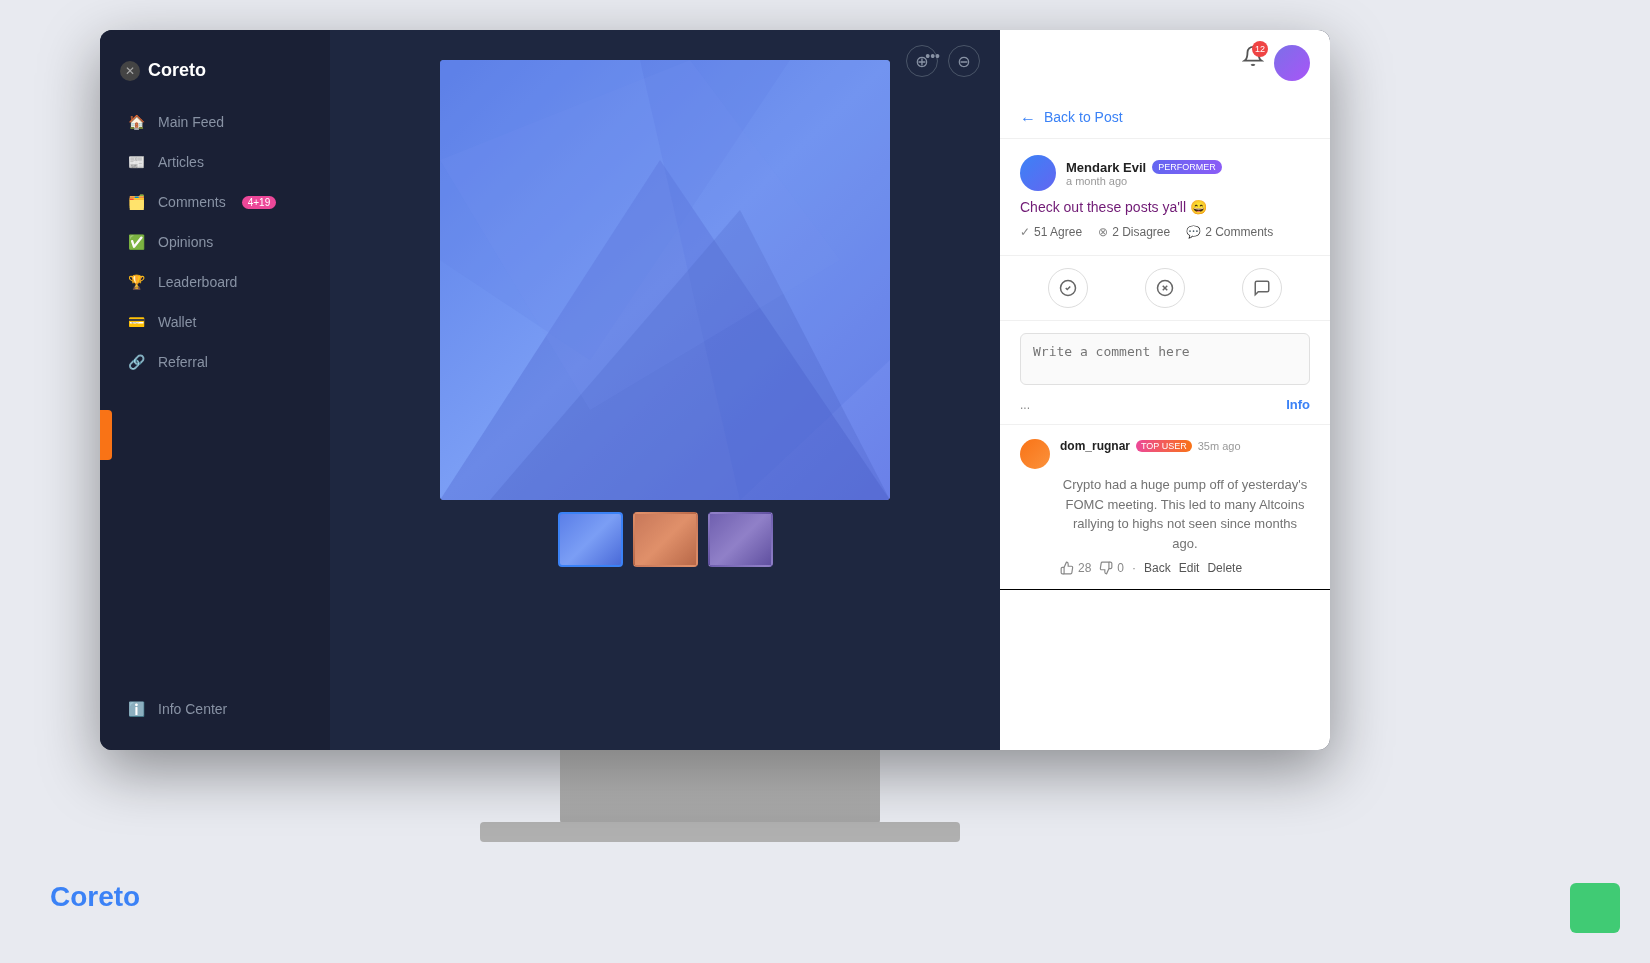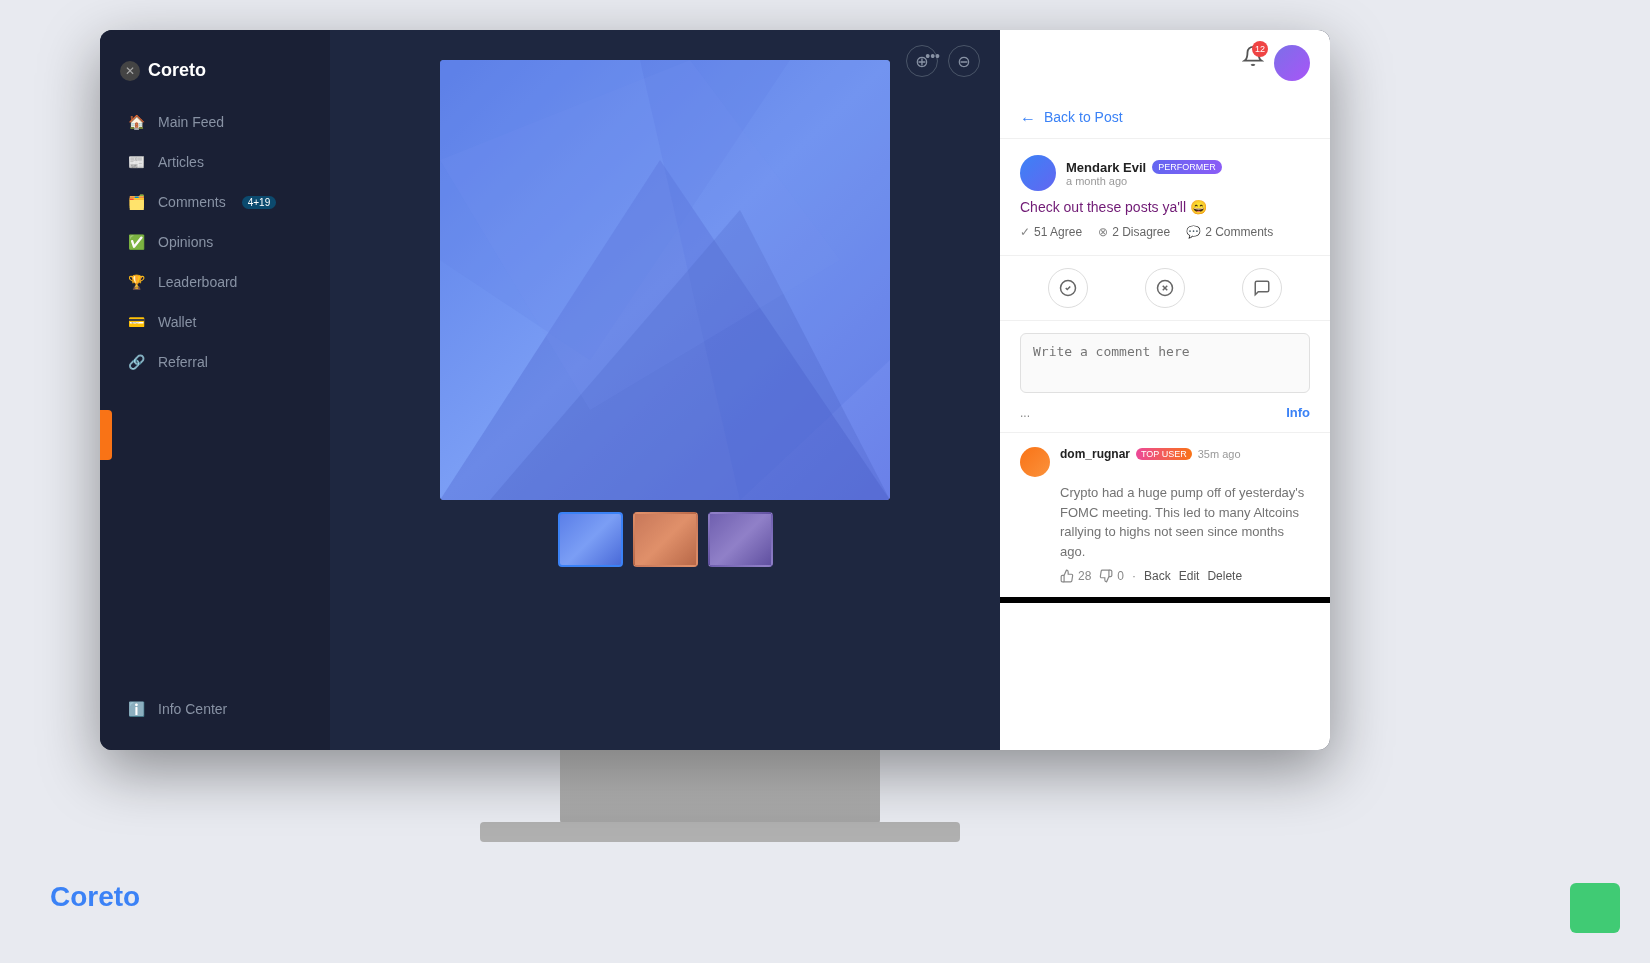--- a/index.html
+++ b/index.html
@@ -98,21 +98,21 @@
     }
     .sidebar-nav li .nav-icon {
       width: 18px;
       height: 18px;
       display: inline-flex;
       align-items: center;
       justify-content: center;
       font-size: 14px;
     }
     .badge-pill {
-      background: #0c4a6e;
+      background: #ec4899;
       color: #fff;
       font-size: 10px;
       padding: 1px 6px;
       border-radius: 10px;
       margin-left: 4px;
     }
 
     .orange-tab {
       position: absolute;
       left: 0;
@@ -355,21 +355,21 @@
     }
     .comment-input {
       width: 100%;
       border: 1px solid #e0e0e0;
       border-radius: 6px;
       padding: 10px 12px;
       font-size: 13px;
       color: #999;
       outline: none;
       resize: none;
-      height: 60px;
+      height: 52px;
       background: #fafafa;
     }
     .comment-input-footer {
       display: flex;
       align-items: center;
       justify-content: space-between;
       margin-top: 8px;
     }
     .emoji-dots {
       font-size: 12px;
@@ -405,21 +405,22 @@
     }
 
     .comments-list {
       flex: 1;
       overflow-y: auto;
       padding: 0;
     }
 
     .comment-item {
       padding: 14px 20px;
-      border-bottom: 6px solid #000000;
+      border-bottom: 1px solid #000000;
+      text-align: center;
     }
     .comment-header {
       display: flex;
       align-items: flex-start;
       gap: 10px;
       margin-bottom: 6px;
     }
     .commenter-avatar {
       width: 30px;
       height: 30px;

